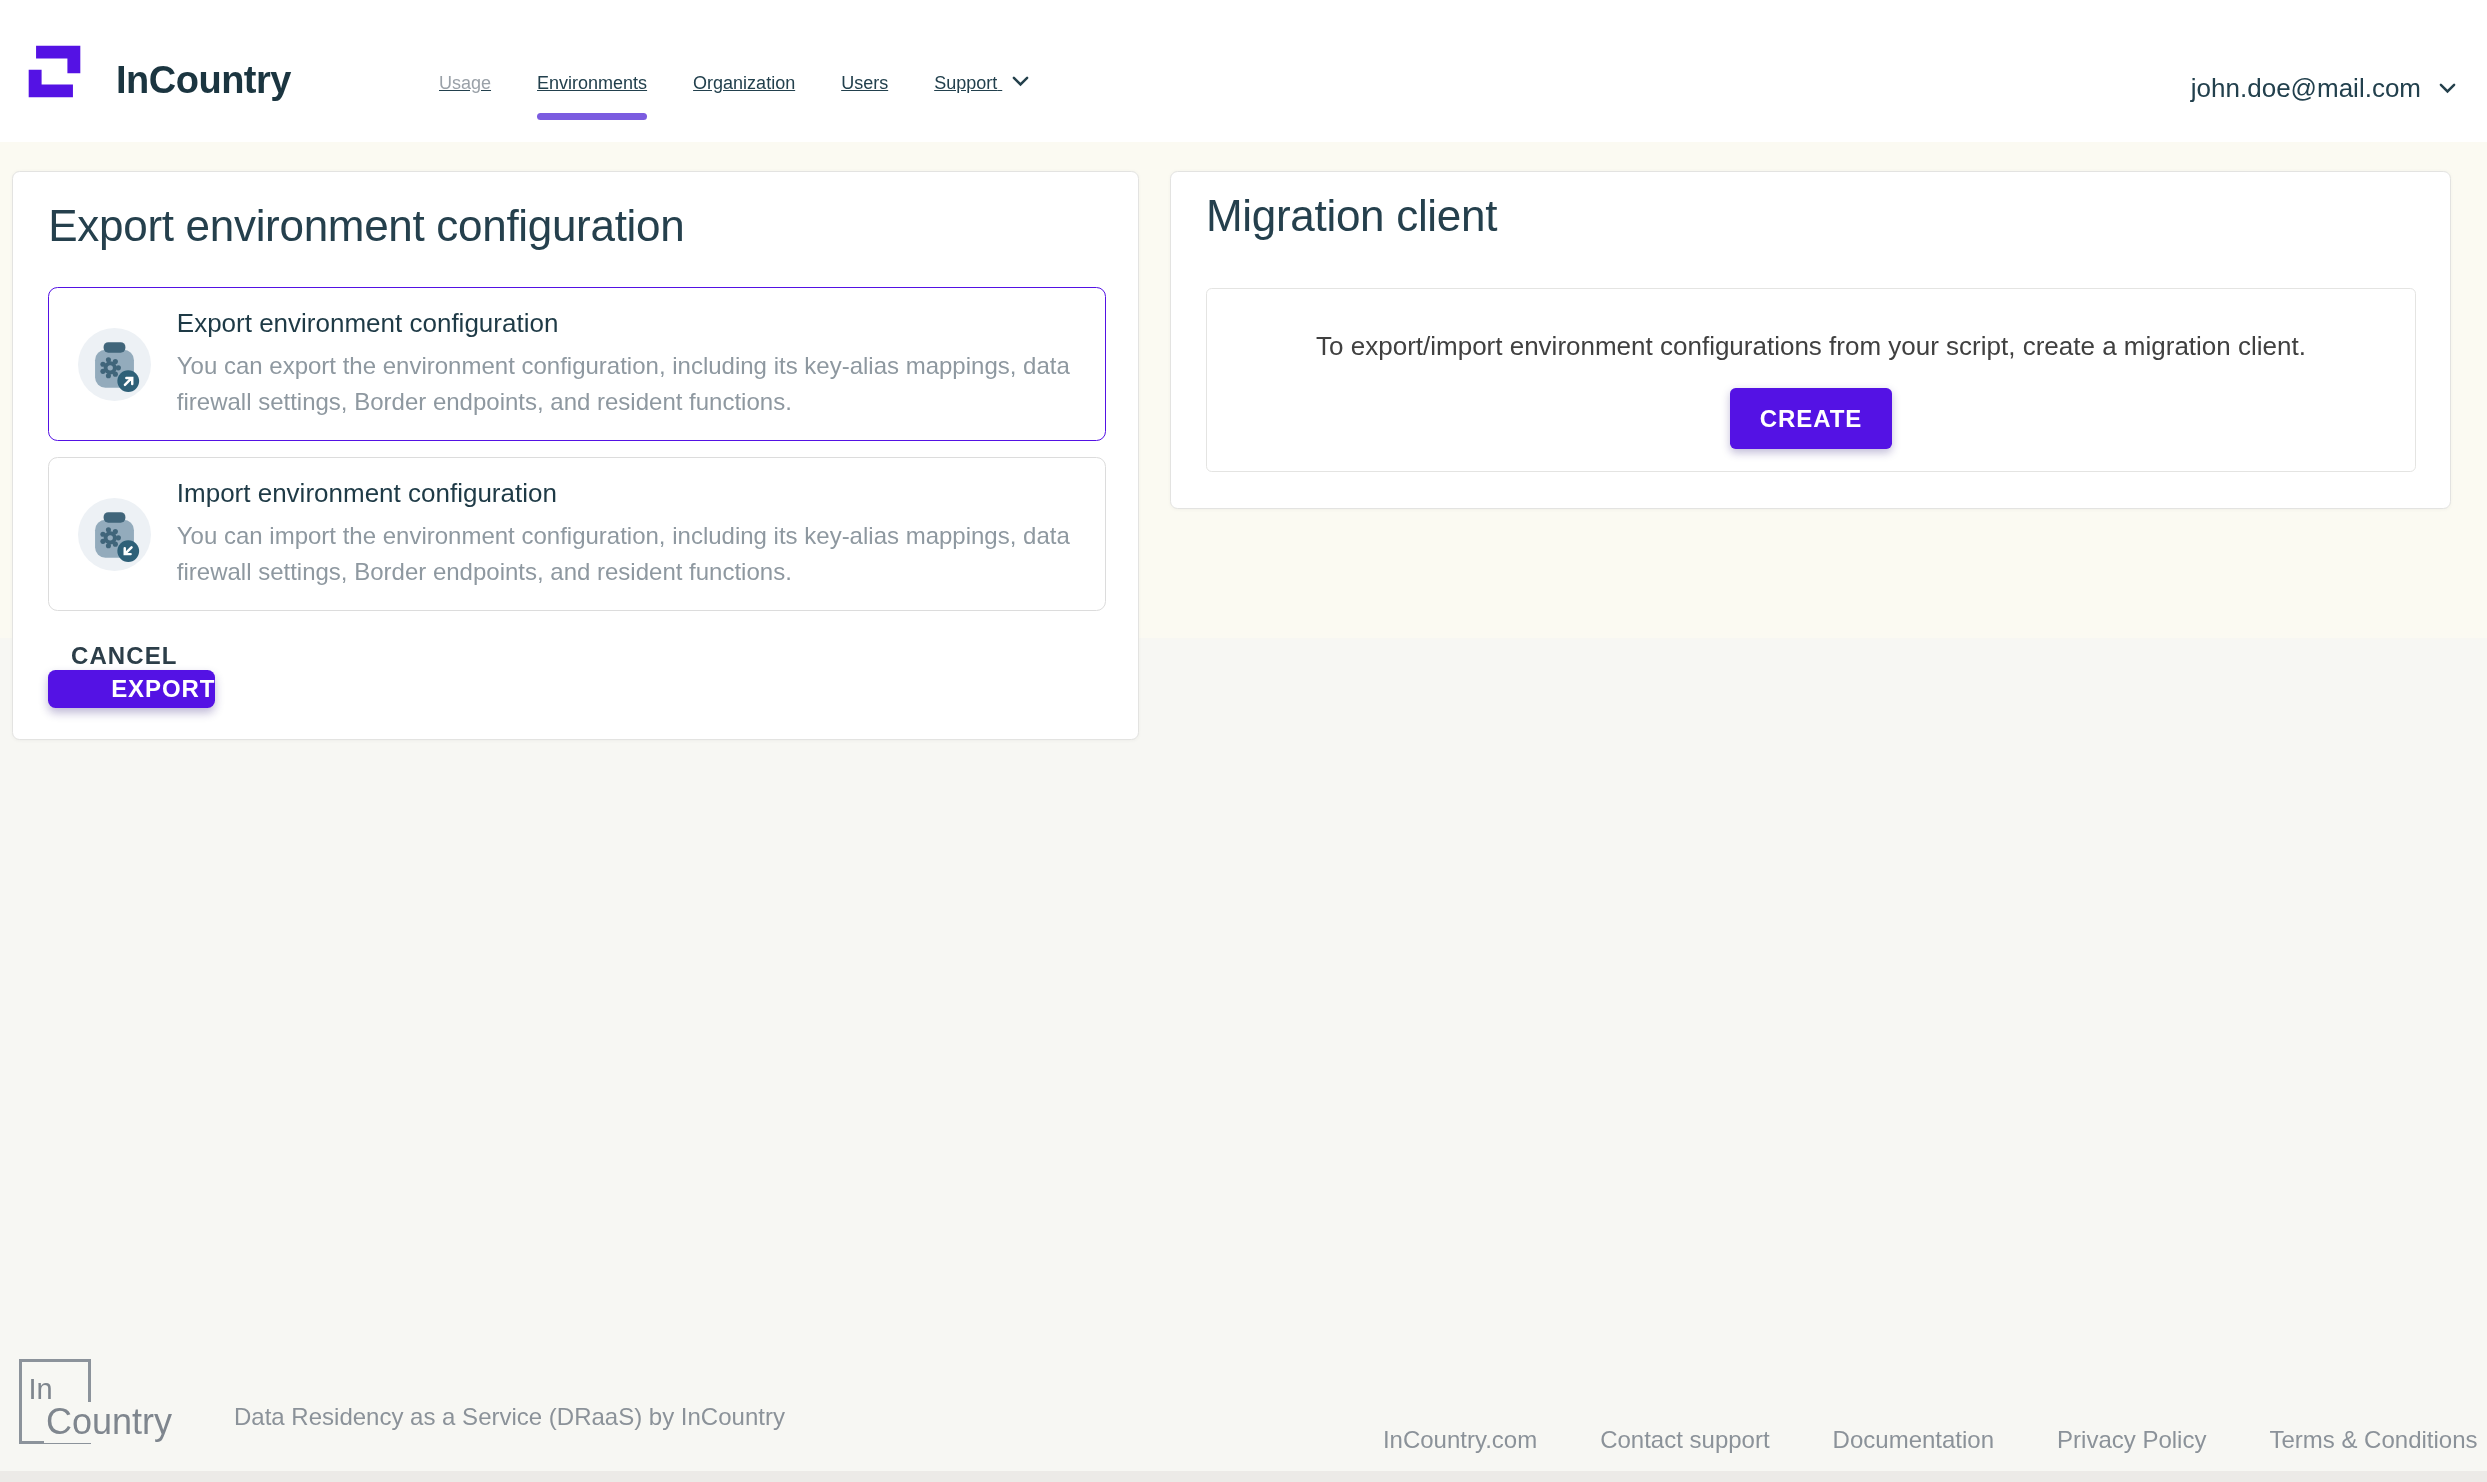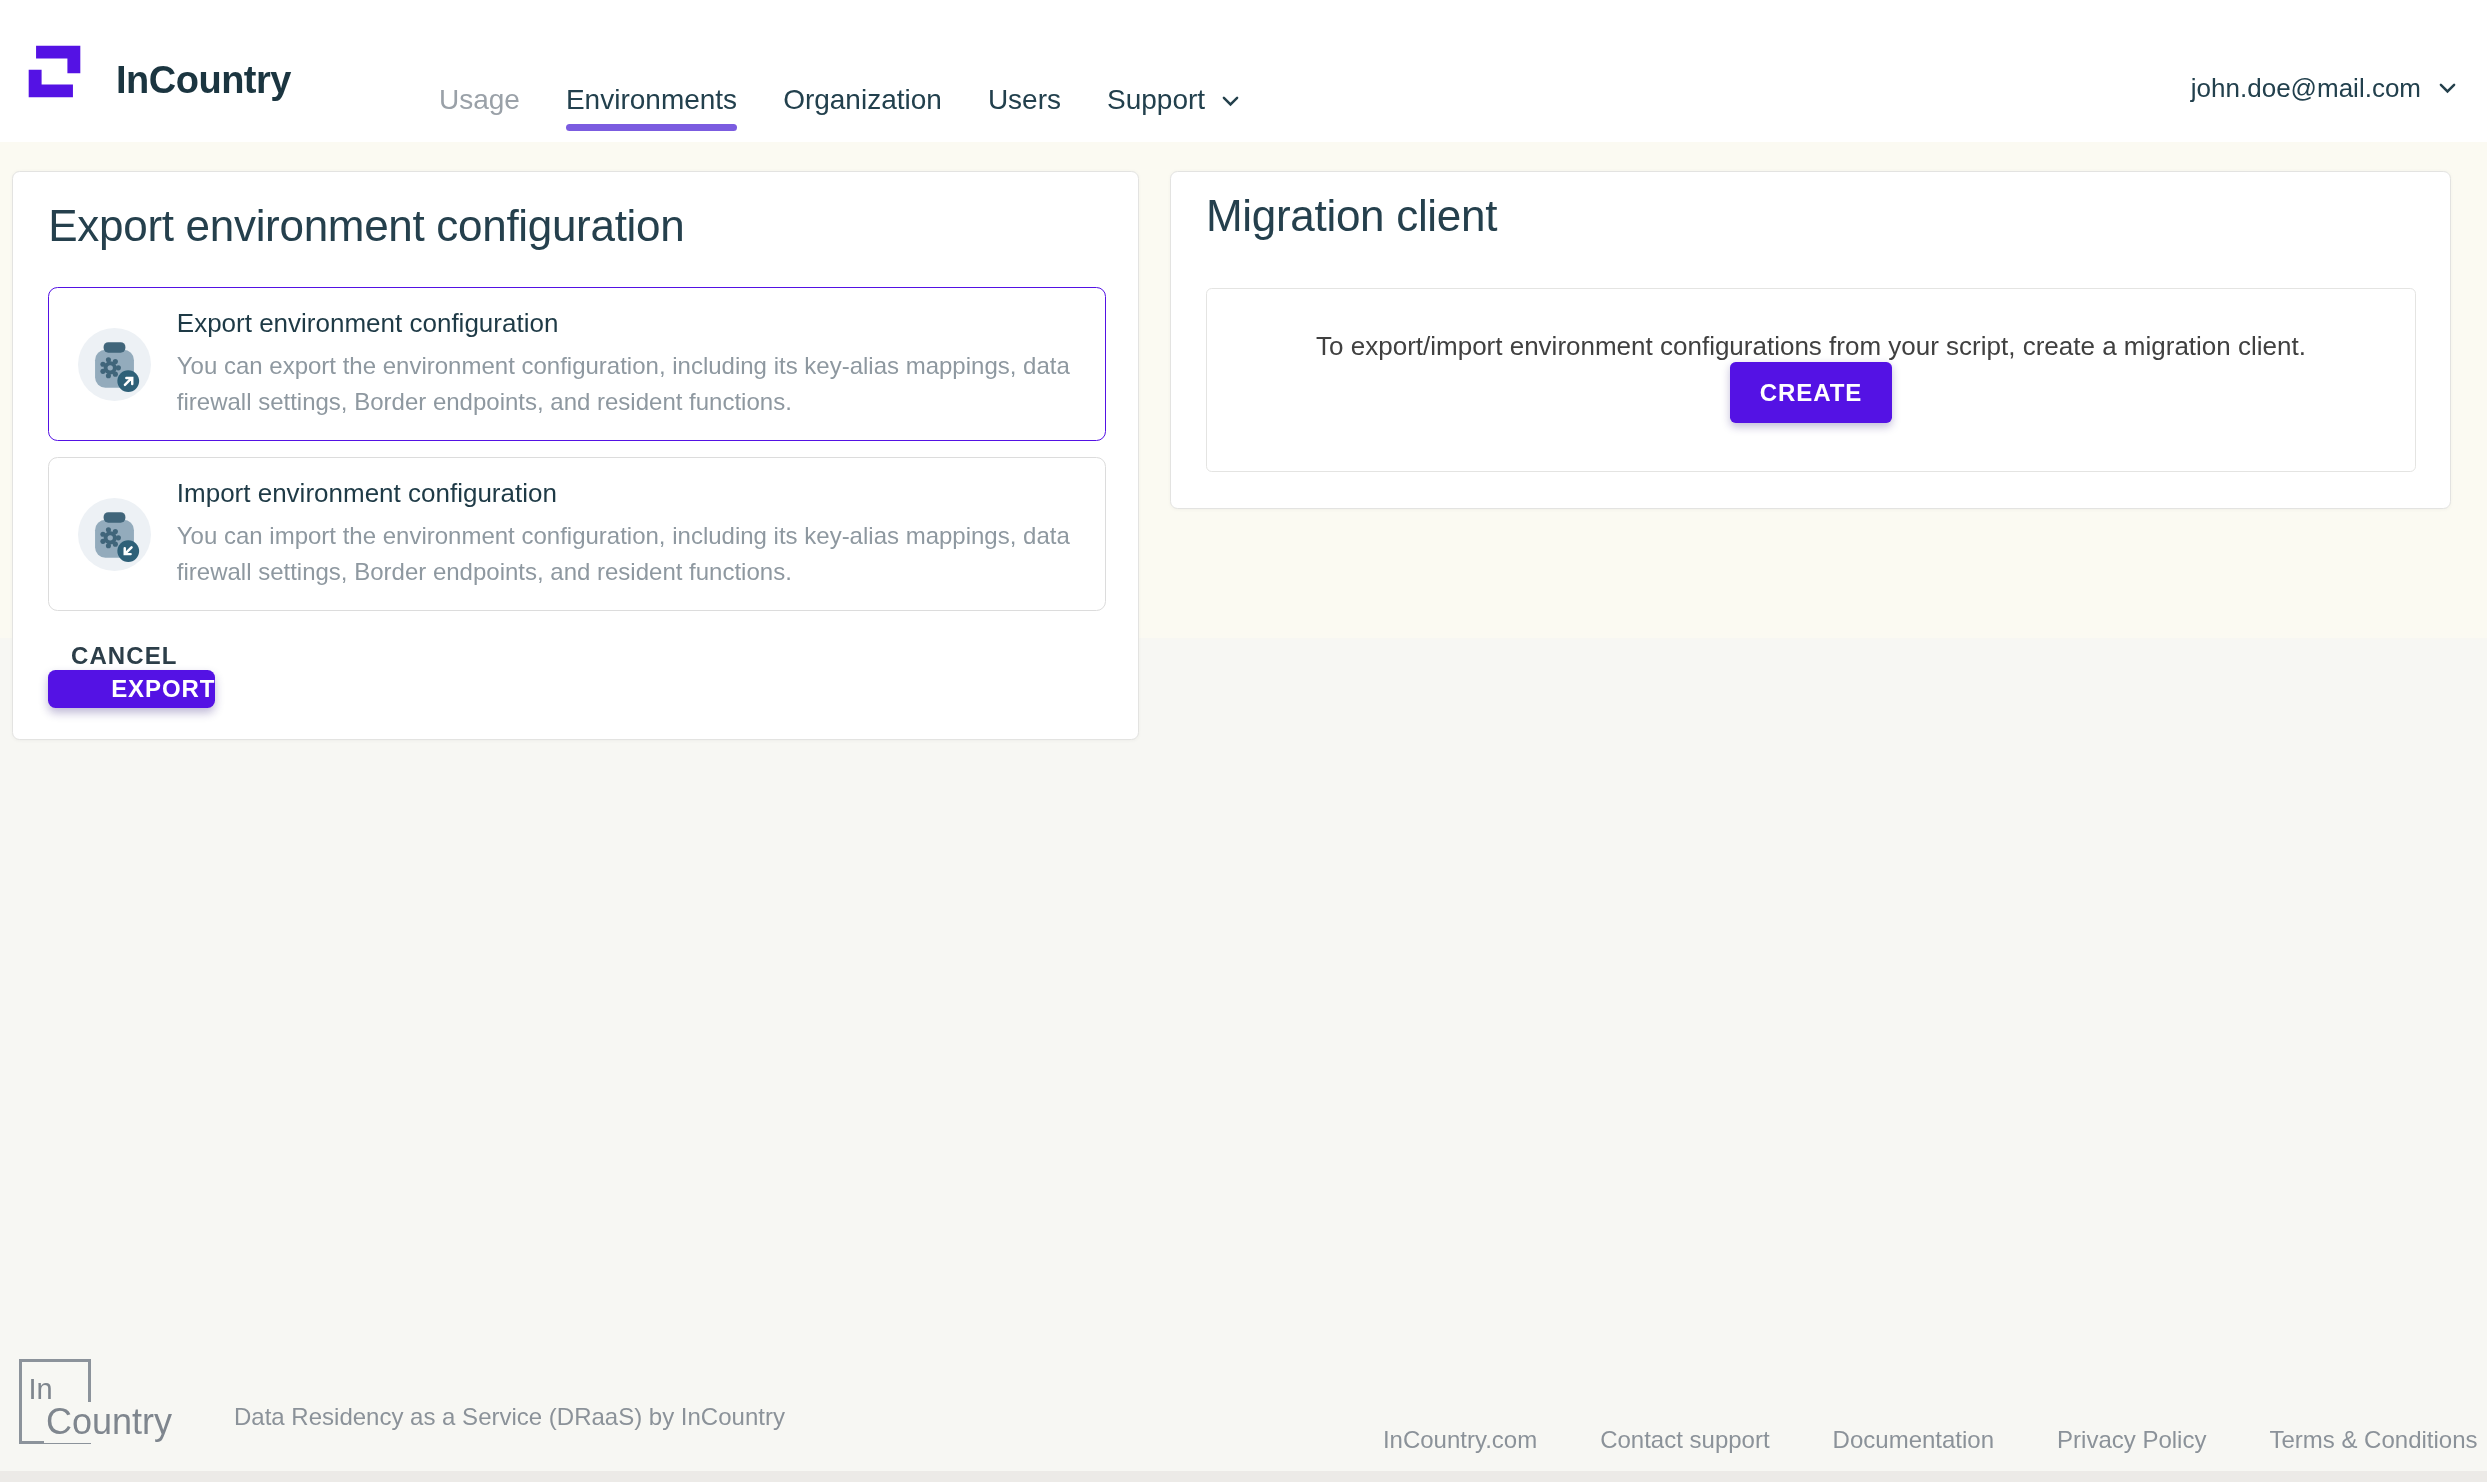--- a/index.html
+++ b/index.html
@@ -11,21 +11,21 @@
       #ffffff 0px, #ffffff 142px,
       #fbfaf2 142px, #fbfaf2 638px,
       #f7f7f3 638px, #f7f7f3 1471px,
       #eceae7 1471px, #eceae7 1483px);
   }
 
   
   .header { position:absolute; top:0; left:0; width:2487px; height:142px; background:#ffffff; }
   .logo-svg { position:absolute; left:25px; top:42px; width:59px; height:59px; }
   .brand { position:absolute; left:116px; top:59px; font-size:38px; font-weight:700; color:#1b3540; letter-spacing:-0.5px; }
-  .nav { position:absolute; left:439px; top:84px; display:flex; column-gap:46px; font-size:28px; color:#22404d; }
+  .nav { position:absolute; left:439px; top:73px; display:flex; column-gap:46px; font-size:18px; color:#22404d;text-decoration:underline; }
   .nav-item { position:relative; cursor:pointer; white-space:nowrap; }
   .nav-item.muted { color:#9aa1a8; }
   .nav-underline { position:absolute; left:0; right:0; top:40px; height:6.6px; border-radius:3.8px; background:#7b5ce0; }
   .chev { display:inline-block; margin-left:8.5px; vertical-align:1.9px; }
   .user { position:absolute; right:30px; top:73px; display:flex; align-items:center; gap:17px; font-size:26px; color:#22404d; cursor:pointer; }
 
   
   .card { position:absolute; background:#ffffff; border:1.4px solid #e3e3e1; border-radius:7.6px; box-shadow:0 0.9px 3.8px rgba(0,0,0,0.04); }
   .card-title { font-size:44px; font-weight:400; color:#25404d; letter-spacing:-0.3px; }
 
@@ -43,21 +43,21 @@
   .cancel-btn { background:none; border:none; font-family:inherit; font-size:24px; font-weight:700; letter-spacing:1.1px;
                 color:#2c3e49; padding:0 13.3px; margin-right:15px; cursor:pointer; }
   .export-btn { width:167px; height:66px; background:#5412e4; color:#ffffff; border:none; border-radius:7.6px;
                 font-family:inherit; font-size:24px; font-weight:700; letter-spacing:0.9px;
                 box-shadow:0 4.7px 9.5px rgba(40,20,120,0.30); cursor:pointer;text-align:right; }
 
   .card.migration { left:1170px; top:171px; width:1281px; height:338px; padding:19px 35px; }
   .migration-inner { position:absolute; left:35px; top:116px; width:1210px; height:184px; border:1.9px solid #e4e4e2;
                      border-radius:5.7px; background:#ffffff; text-align:center; }
   .migration-text { margin-top:42px; font-size:26px; color:#404040; }
-  .create-btn { width:162px; height:61px; background:#5412e4; color:#ffffff; border:none; border-radius:5.7px;
+  .create-btn { margin-top:26px; width:162px; height:61px; background:#5412e4; color:#ffffff; border:none; border-radius:5.7px;
                 font-family:inherit; font-size:24px; font-weight:700; letter-spacing:0.9px;
                 box-shadow:0 3.8px 8.5px rgba(40,20,120,0.28); cursor:pointer; }
 
   
   .footer-logo-box { position:absolute; left:19px; top:1359px; width:72px; height:85px; border:3.8px solid #8c939b; }
   .footer-logo-in { position:absolute; left:28.5px; top:1373px; font-size:29px; color:#7f868e; }
   .footer-logo-country { position:absolute; left:44px; top:1402px; font-size:36px; color:#7f868e;
                          background:#f7f7f3; padding:0 5.7px 1.9px 1.9px; line-height:1.1; }
   .tagline { position:absolute; left:234px; top:1403px; font-size:24px; color:#8b9299; }
   .footer-links { position:absolute; right:9.5px; top:1403px; display:flex; column-gap:63px; font-size:24px; color:#8b9299;margin-top:23px; }

